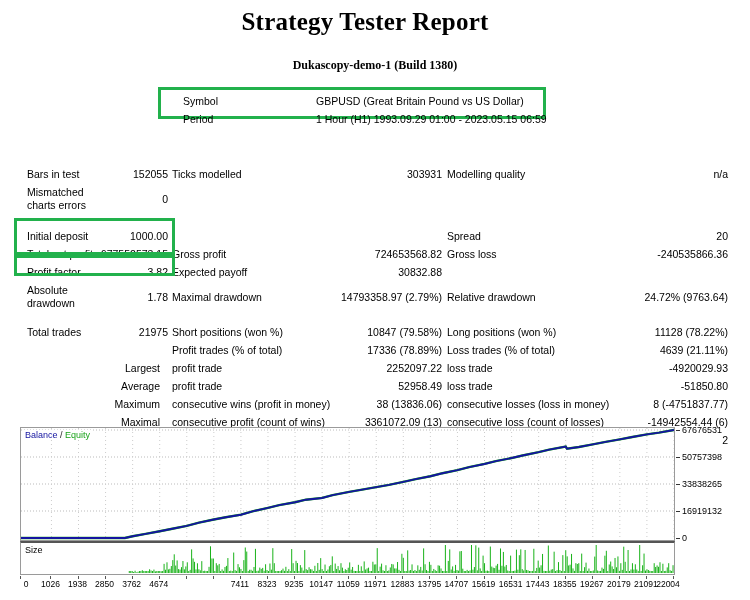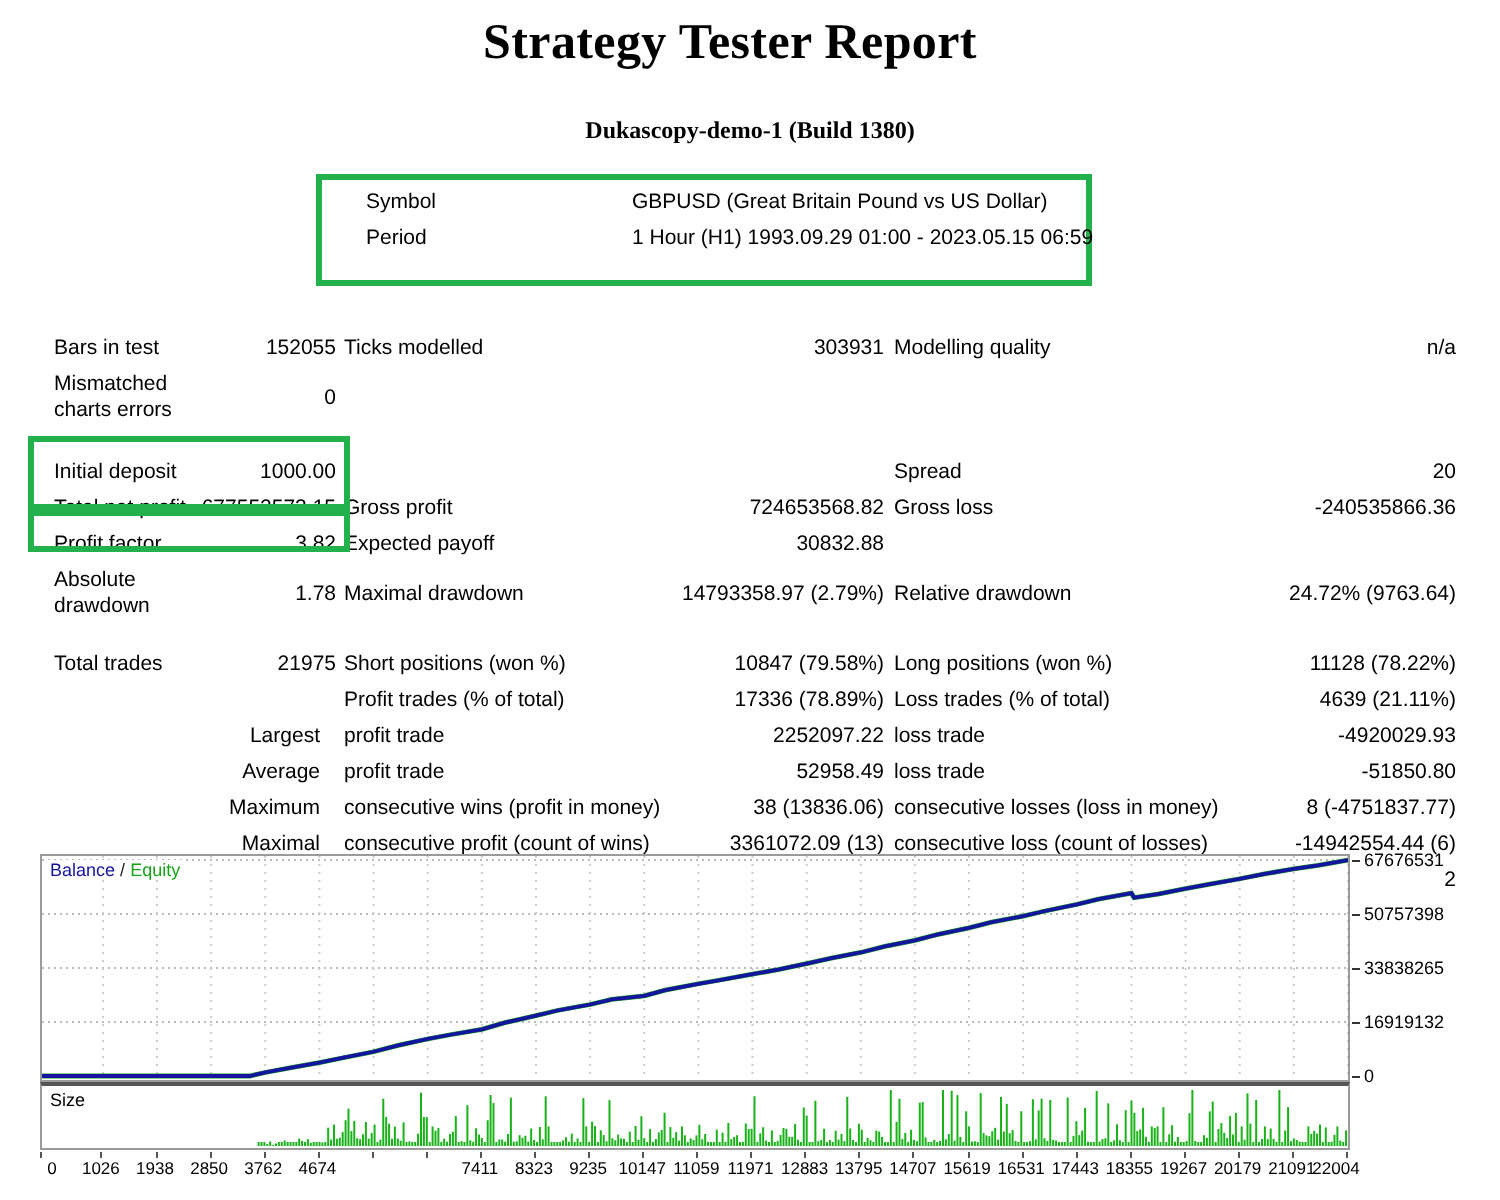--- a/index.html
+++ b/index.html
@@ -38,21 +38,21 @@
     font-weight: bold;
     font-size: 12px;
   }
 
   
   .sym-box {
     position: absolute;
     left: 158px;
     top: 87px;
     width: 388px;
-    height: 56px;
+    height: 32px;
     border: 3px solid #22b14c;
     box-sizing: border-box;
   }
   .sym-row {
     position: absolute;
     left: 0;
     width: 100%;
     height: 20px;
     font-size: 10.5px;
   }

